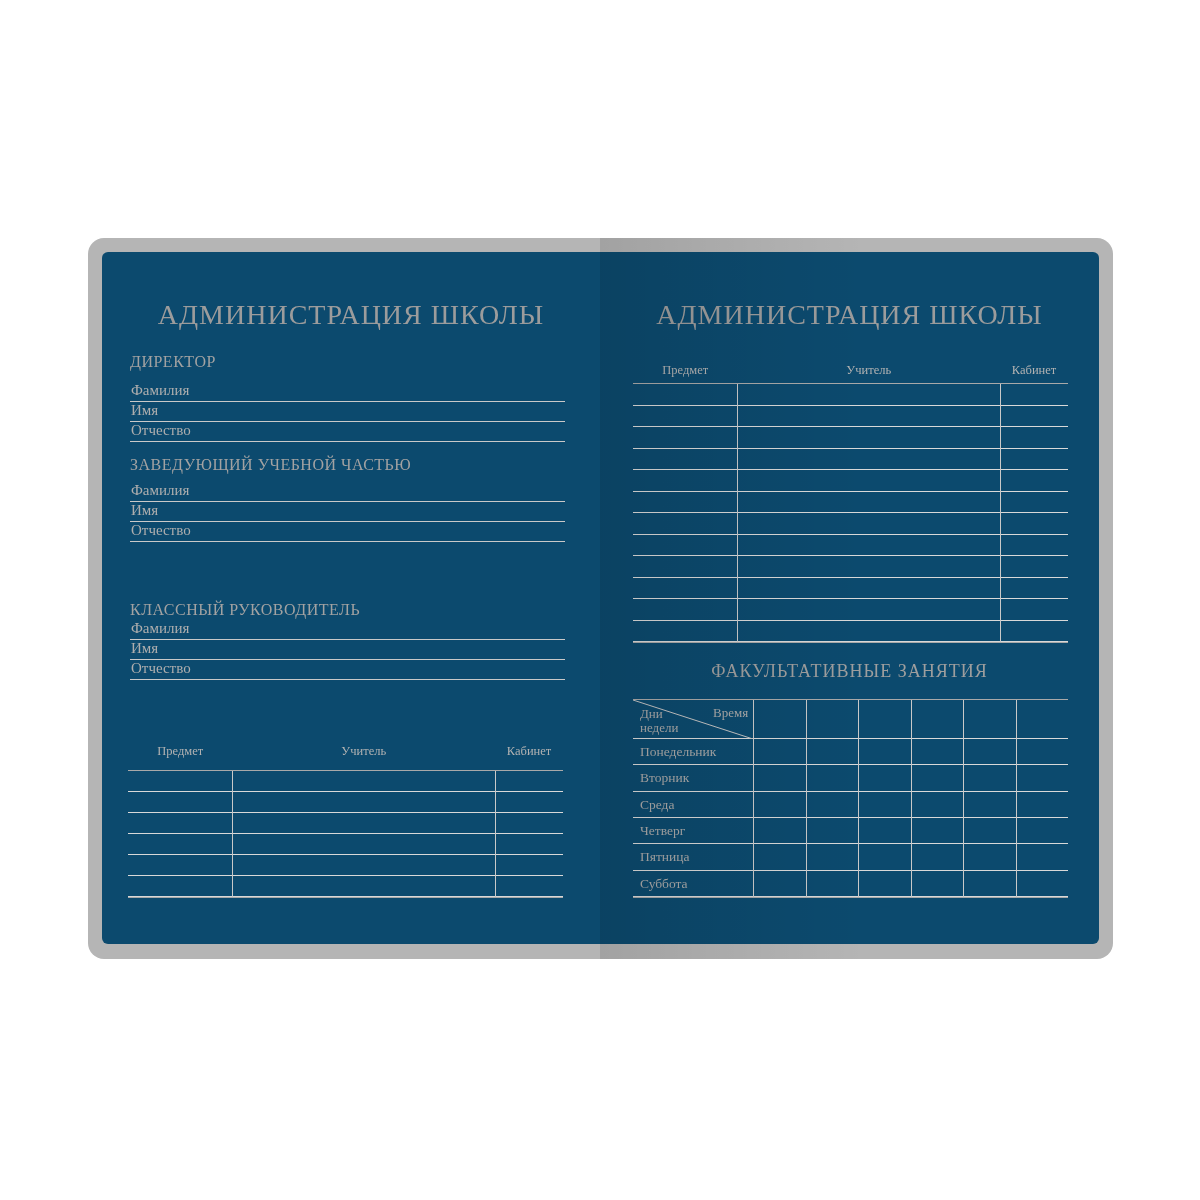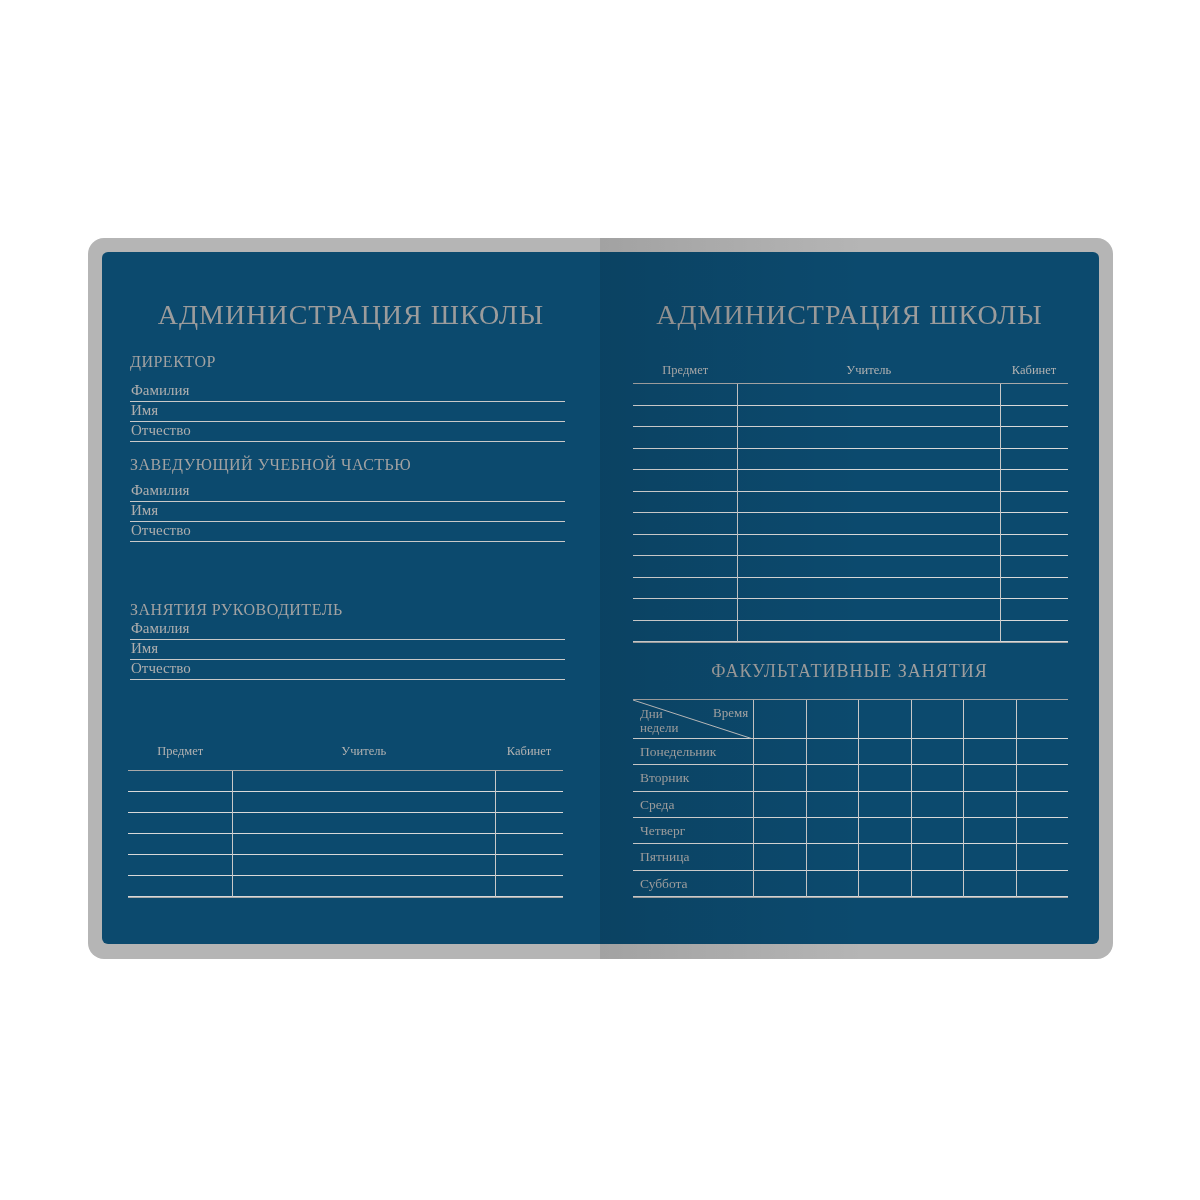--- a/index.html
+++ b/index.html
@@ -114,21 +114,21 @@
             <div class="field">
               <span class="flabel">Фамилия</span>
             </div>
             <div class="field">
               <span class="flabel">Имя</span>
             </div>
             <div class="field">
               <span class="flabel">Отчество</span>
             </div>
           </div>
-          <div class="sec-head" style="top: 349px;">ЗАНЯТИЯ РУКОВОДИТЕЛЬ</div>
+          <div class="sec-head" style="top: 349px;">КЛАССНЫЙ РУКОВОДИТЕЛЬ</div>
           <div class="fields" style="top: 368px;">
             <div class="field">
               <span class="flabel">Фамилия</span>
             </div>
             <div class="field">
               <span class="flabel">Имя</span>
             </div>
             <div class="field">
               <span class="flabel">Отчество</span>
             </div>

